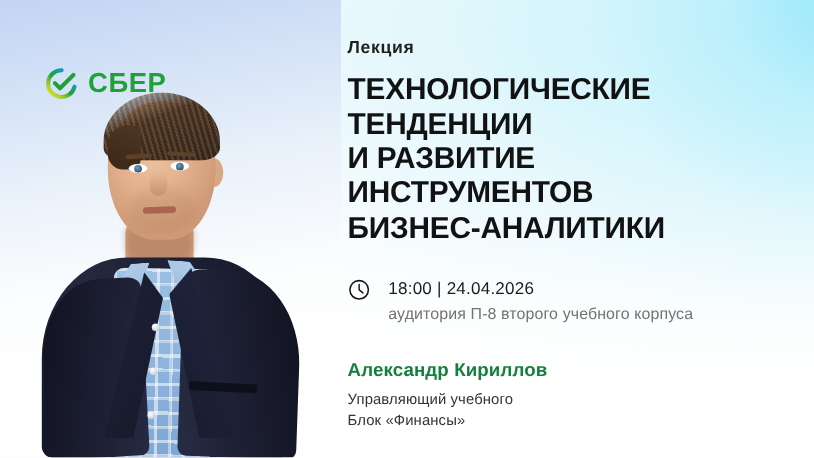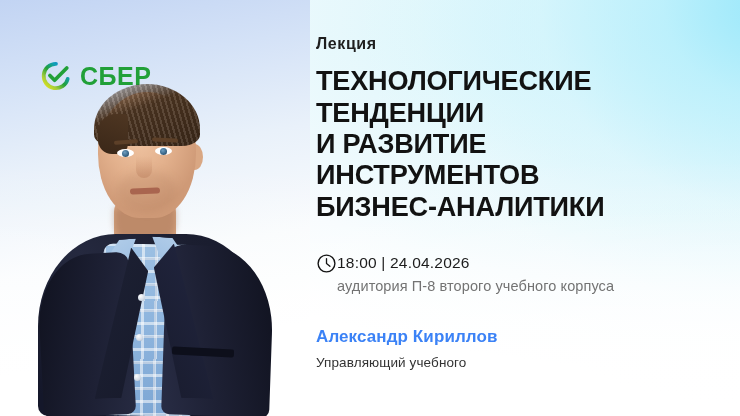--- a/index.html
+++ b/index.html
@@ -290,20 +290,21 @@
     text-transform: uppercase;
     transform: scaleX(0.985);
     transform-origin: left center;
   }
   .title span { display: block; white-space: nowrap; }
 
   .when {
     margin-top: 29px;
     display: flex;
     align-items: flex-start;
+    gap: 16px;
   }
   .clock-icon { flex: 0 0 auto; margin-top: 2px; }
   .when-lines { display: block; }
   .when-time {
     font-size: 15.5px;
     color: #1c1c1c;
     line-height: 1.55;
     letter-spacing: 0.2px;
     white-space: nowrap;
   }
@@ -312,21 +313,21 @@
     color: #737373;
     line-height: 1.6;
     letter-spacing: 0.1px;
     white-space: nowrap;
   }
 
   .speaker { margin-top: 28px; }
   .speaker-name {
     font-size: 17px;
     font-weight: 700;
-    color: #3b82f6;
+    color: #15803d;
     line-height: 1.3;
     letter-spacing: 0.1px;
     margin: 0 0 5px 0;
   }
   .speaker-role, .speaker-unit {
     font-size: 13.5px;
     color: #333333;
     line-height: 1.42;
     margin: 0;
     letter-spacing: 0.1px;
@@ -411,16 +412,17 @@
       </span>
       <span class="when-lines">
         <div class="when-time">18:00  |  24.04.2026</div>
         <div class="when-place">аудитория П-8 второго учебного корпуса</div>
       </span>
     </div>
 
     <div class="speaker">
       <div class="speaker-name">Александр Кириллов</div>
       <div class="speaker-role">Управляющий учебного</div>
+      <div class="speaker-unit">Блок «Финансы»</div>
     </div>
 
   </div>
 </div>
 
 </body></html>

